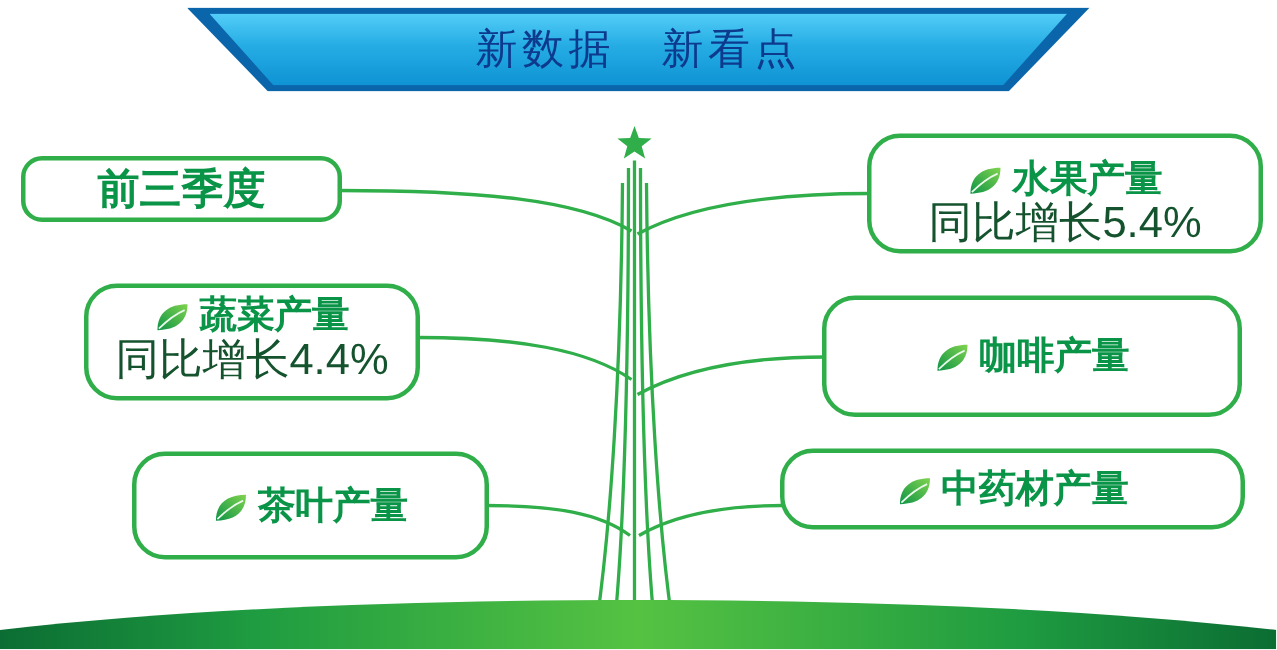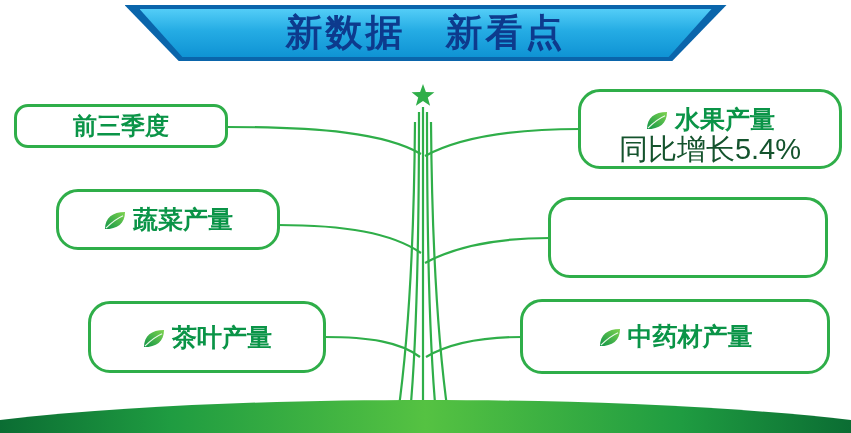--- a/index.html
+++ b/index.html
@@ -14,39 +14,39 @@
     clip-path:polygon(0 0,100% 0,91% 100%,9% 100%);
   }
   .banner-front{
     position:absolute;top:9px;left:50%;transform:translateX(-50%);
     width:572px;height:48px;
     background:linear-gradient(180deg,#53cdf7 0%,#25ace4 45%,#0f93d4 100%);
     clip-path:polygon(0 0,100% 0,92.5% 100%,7.5% 100%);
     display:flex;align-items:center;justify-content:center;
   }
   .banner-text{
-    font-size:37px;font-weight:bold;color:#0d3a8d;letter-spacing:3px;white-space:pre;
+    font-size:28px;font-weight:normal;color:#0d3a8d;letter-spacing:3px;white-space:pre;
   }
   
   .tree{position:absolute;left:0;top:0;width:851px;height:433px;}
   
   .card{
     position:absolute;background:#ffffff;border:3px solid #2fae49;border-radius:22px;
     display:flex;flex-direction:column;align-items:center;justify-content:center;gap:1px;
     box-sizing:border-box;
   }
   .card-q3{left:14px;top:104px;width:214px;height:44px;border-radius:14px;}
-  .card-veg{left:56px;top:189px;width:224px;height:61px;}
+  .card-veg{left:56px;top:189px;width:224px;height:78px;}
   .card-tea{left:88px;top:301px;width:238px;height:72px;}
   .card-fruit{left:578px;top:89px;width:264px;height:80px;justify-content:flex-end;}
   .card-coffee{left:548px;top:197px;width:280px;height:81px;}
-  .card-herb{left:520px;top:299px;width:310px;height:75px;}
+  .card-herb{left:520px;top:299px;width:310px;height:54px;}
   .card-title-row{display:flex;align-items:center;gap:7px;line-height:1;}
   .card-title{font-size:25px;font-weight:bold;color:#0a9447;}
-  .card-q3 .card-title{font-size:24px;}
+  .card-q3 .card-title{font-size:28px;}
   .card-growth{font-size:29px;color:#14532d;line-height:1.15;}
   .leaf{display:inline-flex;transform:translateY(1px);}
 </style>
 </head>
 <body>
 
 <div class="stage">
 
   <svg width="0" height="0" style="position:absolute" aria-hidden="true">
     <defs>
@@ -96,20 +96,21 @@
   <div class="card card-veg">
     <div class="card-title-row">
       <span class="leaf">
         <svg viewBox="0 0 24 22" width="23" height="21">
             <path d="M2 20 C2 8 10 2 23 2 C23 14 15 20 2 20 Z" fill="url(#leafGrad)"></path>
             <path d="M3 19 C9 13 14 9 21 6" stroke="#eaf8ea" stroke-width="1.2" fill="none"></path>
           </svg>
       </span>
       <span class="card-title">蔬菜产量</span>
     </div>
+    <div class="card-growth">同比增长4.4%</div>
   </div>
 
   <div class="card card-tea">
     <div class="card-title-row">
       <span class="leaf">
         <svg viewBox="0 0 24 22" width="23" height="21">
             <path d="M2 20 C2 8 10 2 23 2 C23 14 15 20 2 20 Z" fill="url(#leafGrad)"></path>
             <path d="M3 19 C9 13 14 9 21 6" stroke="#eaf8ea" stroke-width="1.2" fill="none"></path>
           </svg>
       </span>
@@ -124,20 +125,29 @@
             <path d="M2 20 C2 8 10 2 23 2 C23 14 15 20 2 20 Z" fill="url(#leafGrad)"></path>
             <path d="M3 19 C9 13 14 9 21 6" stroke="#eaf8ea" stroke-width="1.2" fill="none"></path>
           </svg>
       </span>
       <span class="card-title">水果产量</span>
     </div>
     <div class="card-growth">同比增长5.4%</div>
   </div>
 
   <div class="card card-coffee">
+    <div class="card-title-row">
+      <span class="leaf">
+        <svg viewBox="0 0 24 22" width="23" height="21">
+            <path d="M2 20 C2 8 10 2 23 2 C23 14 15 20 2 20 Z" fill="url(#leafGrad)"></path>
+            <path d="M3 19 C9 13 14 9 21 6" stroke="#eaf8ea" stroke-width="1.2" fill="none"></path>
+          </svg>
+      </span>
+      <span class="card-title">咖啡产量</span>
+    </div>
   </div>
 
   <div class="card card-herb">
     <div class="card-title-row">
       <span class="leaf">
         <svg viewBox="0 0 24 22" width="23" height="21">
             <path d="M2 20 C2 8 10 2 23 2 C23 14 15 20 2 20 Z" fill="url(#leafGrad)"></path>
             <path d="M3 19 C9 13 14 9 21 6" stroke="#eaf8ea" stroke-width="1.2" fill="none"></path>
           </svg>
       </span>

